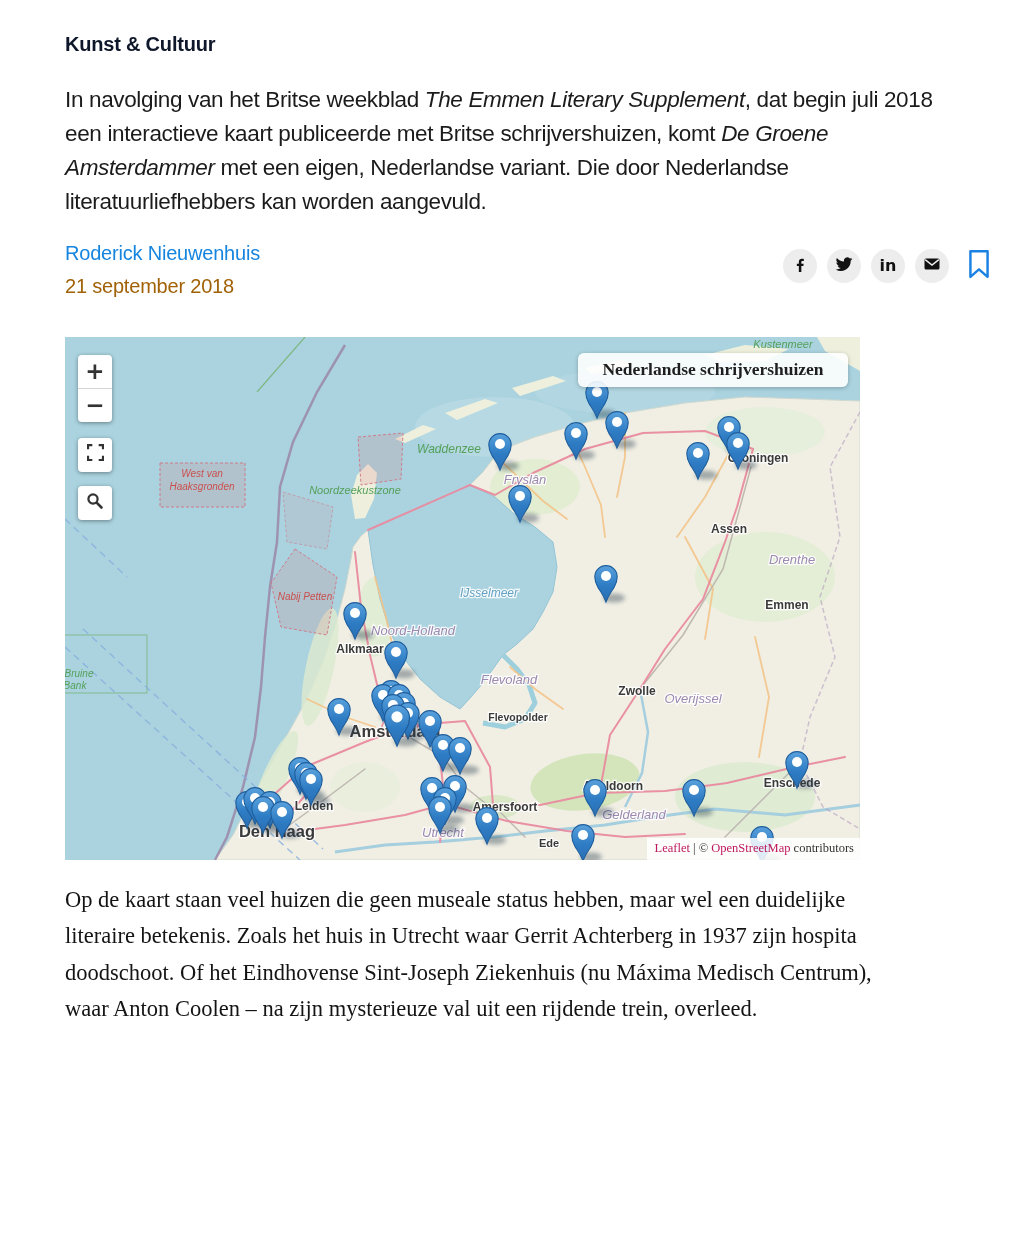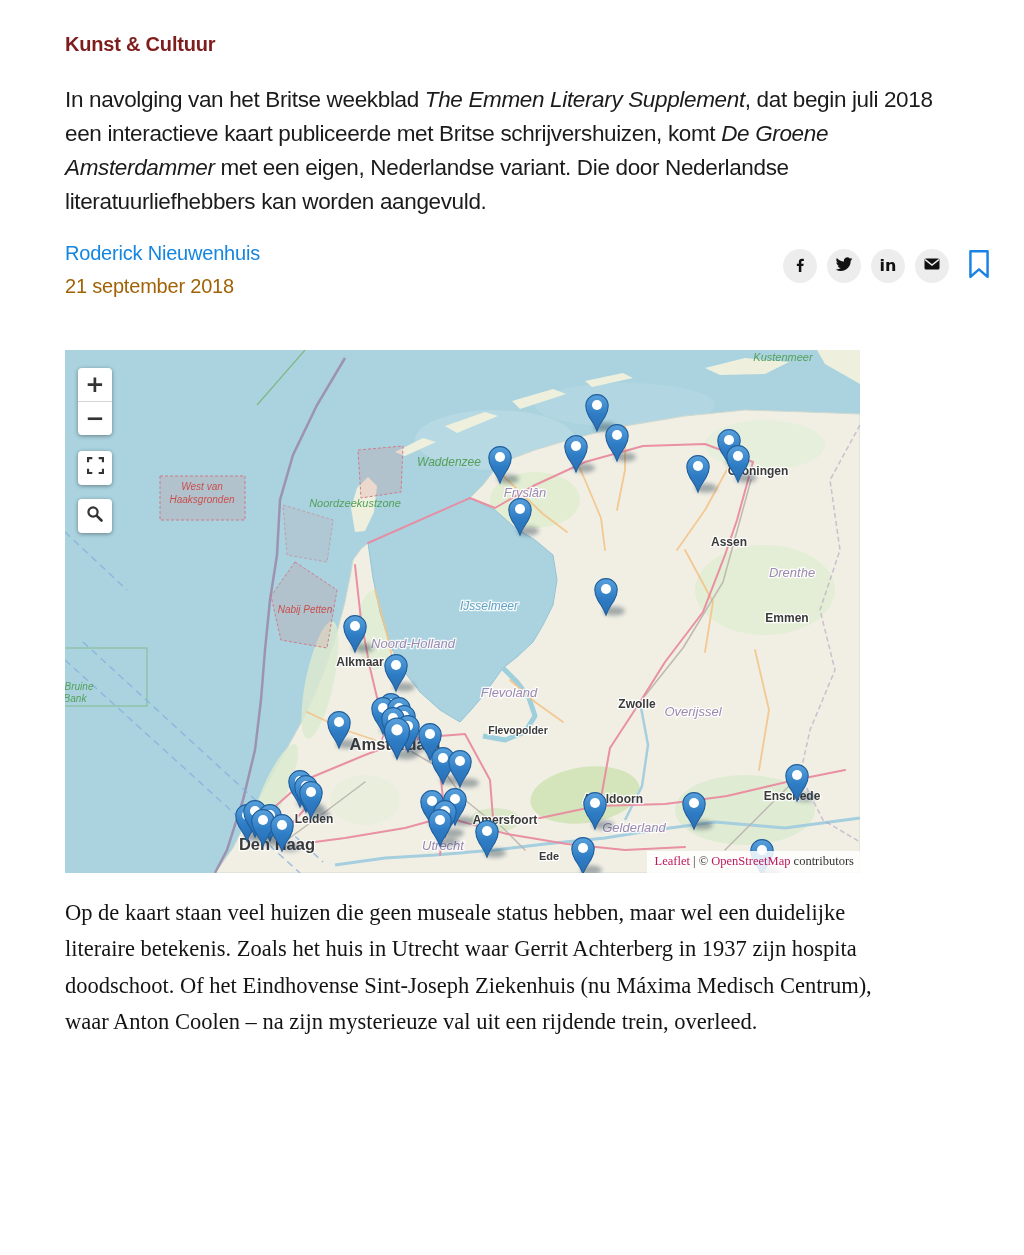--- a/index.html
+++ b/index.html
@@ -1,36 +1,36 @@
 <!DOCTYPE html>
 <html><head>
 <meta charset="utf-8">
 <style>
   html,body{margin:0;padding:0;background:#fff;}
   body{font-family:"Liberation Sans",sans-serif;color:#1c1c1c;width:1024px;}
   .container{box-sizing:border-box;width:1024px;padding:33px 64px 50px 65px;}
 
-  .category{color:#7f1d1d;font-size:20px;font-weight:700;letter-spacing:-.2px;}
+  .category{color:#0f172a;font-size:20px;font-weight:700;letter-spacing:-.2px;}
 
   h1{margin:12px 0 0;font-family:"DejaVu Serif",serif;font-weight:700;color:#131313;
      font-size:67px;line-height:88px;letter-spacing:-3px;}
   h1 .line{display:block;transform:scaleX(.83);transform-origin:0 50%;
      -webkit-text-stroke:2.2px #131313;white-space:nowrap;}
 
   .intro{margin-top:27px;width:900px;font-size:22.5px;line-height:34px;color:#1b1b1b;letter-spacing:-.35px;}
   .intro em{font-style:italic;}
 
   .byline-row{width:927px;display:flex;justify-content:space-between;align-items:flex-start;}
   .author{color:#1585e0;font-size:20px;letter-spacing:-.2px;}
   .date{margin-top:10px;font-size:20px;color:#a16207;letter-spacing:-.2px;}
   .share{display:flex;align-items:center;gap:10px;padding-top:7px;}
   .sbtn{width:34px;height:34px;border-radius:50%;background:#ededed;display:flex;align-items:center;justify-content:center;cursor:pointer;}
   .bookmark-btn{margin-left:7px;display:flex;align-items:center;cursor:pointer;}
 
-  .map{position:relative;width:795px;height:523px;margin-top:52px;background:#aad3df;overflow:hidden;}
+  .map{position:relative;width:795px;height:523px;margin-top:39px;background:#aad3df;overflow:hidden;}
   .map svg.base{display:block;}
 
   .map-title{position:absolute;top:16px;left:513px;width:270px;box-sizing:border-box;
      background:rgba(255,255,255,.88);border-radius:6px;padding:6px 10px 7px;
      box-shadow:0 1px 4px rgba(0,0,0,.25);text-align:center;
      font-family:"Liberation Serif",serif;font-weight:700;font-size:17.5px;color:#1e1e1e;}
 
   .ctl{position:absolute;left:13px;background:#fff;border-radius:4px;box-shadow:0 1px 4px rgba(0,0,0,.4);overflow:hidden;}
   .ctl-zoom{top:18px;width:34px;}
   .zbtn{width:34px;height:33px;display:flex;align-items:center;justify-content:center;
@@ -435,20 +435,21 @@
             <circle cx="0" cy="-26" r="5" fill="#fff"></circle>
           </g>
           <g transform="translate(697 526) scale(1)">
             <ellipse cx="8" cy="-4" rx="11" ry="4.5" fill="#23384a" opacity="0.38" filter="url(#pinblur)"></ellipse>
             <path d="M0 0 C-2.5 -7 -5.5 -10.5 -8 -14.5 C-10 -17.8 -11.2 -21.3 -11.2 -25.2 A11.2 11.2 0 1 1 11.2 -25.2 C11.2 -21.3 10 -17.8 8 -14.5 C5.5 -10.5 2.5 -7 0 0 Z" fill="url(#pingrad)" stroke="#1f5e9c" stroke-width="1.1"></path>
             <circle cx="0" cy="-26" r="5" fill="#fff"></circle>
           </g>
         </g>
     </svg>
 
+    <div class="map-title">Nederlandse schrijvershuizen</div>
 
     <div class="ctl ctl-zoom">
       <div class="zbtn">+</div>
       <div class="zdiv"></div>
       <div class="zbtn">−</div>
     </div>
     <div class="ctl ctl-full">
       <span>
         <svg width="17" height="17" viewBox="0 0 16 16" fill="none" stroke="#333" stroke-width="2">
             <path d="M1 5V1h4"></path>

